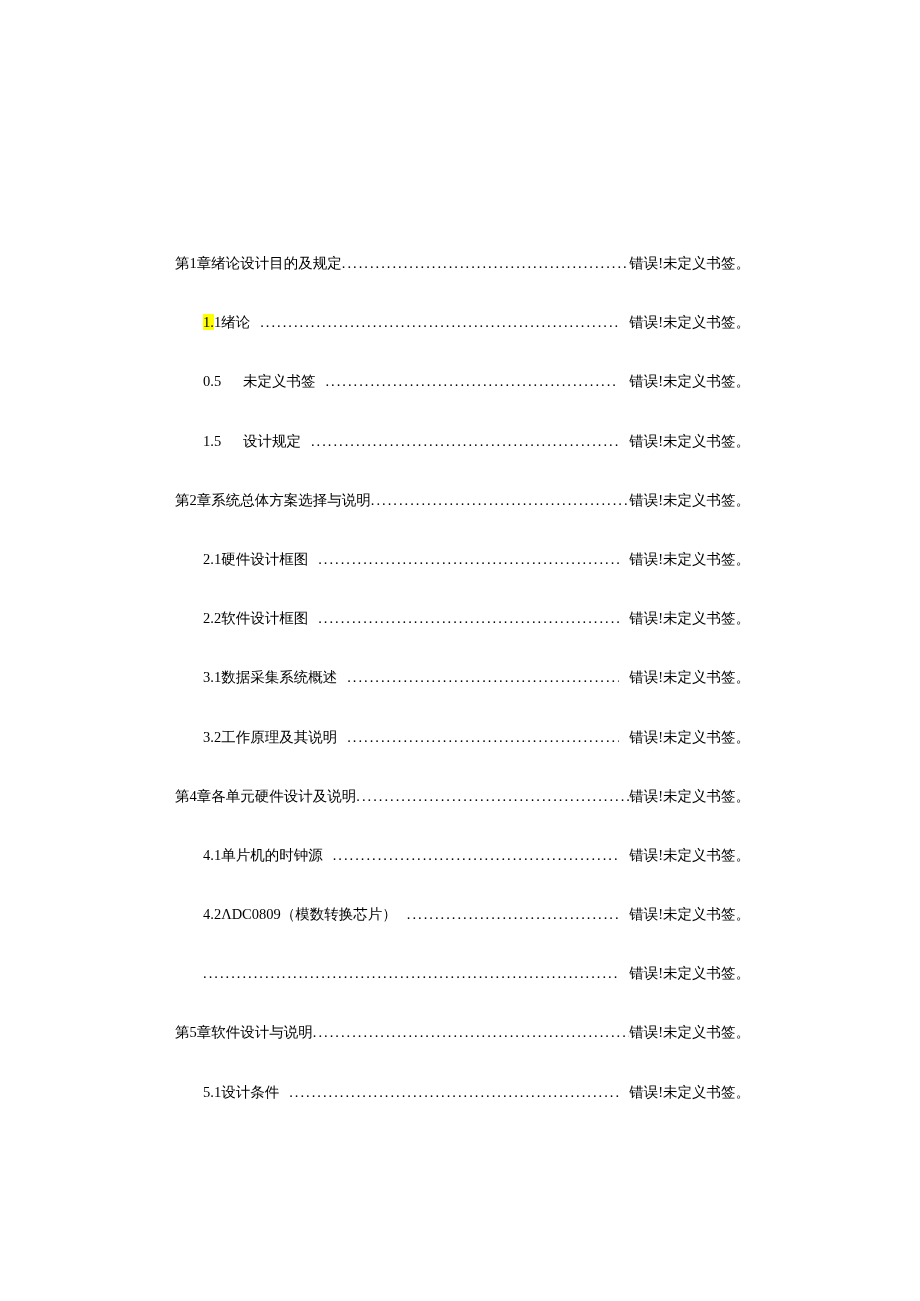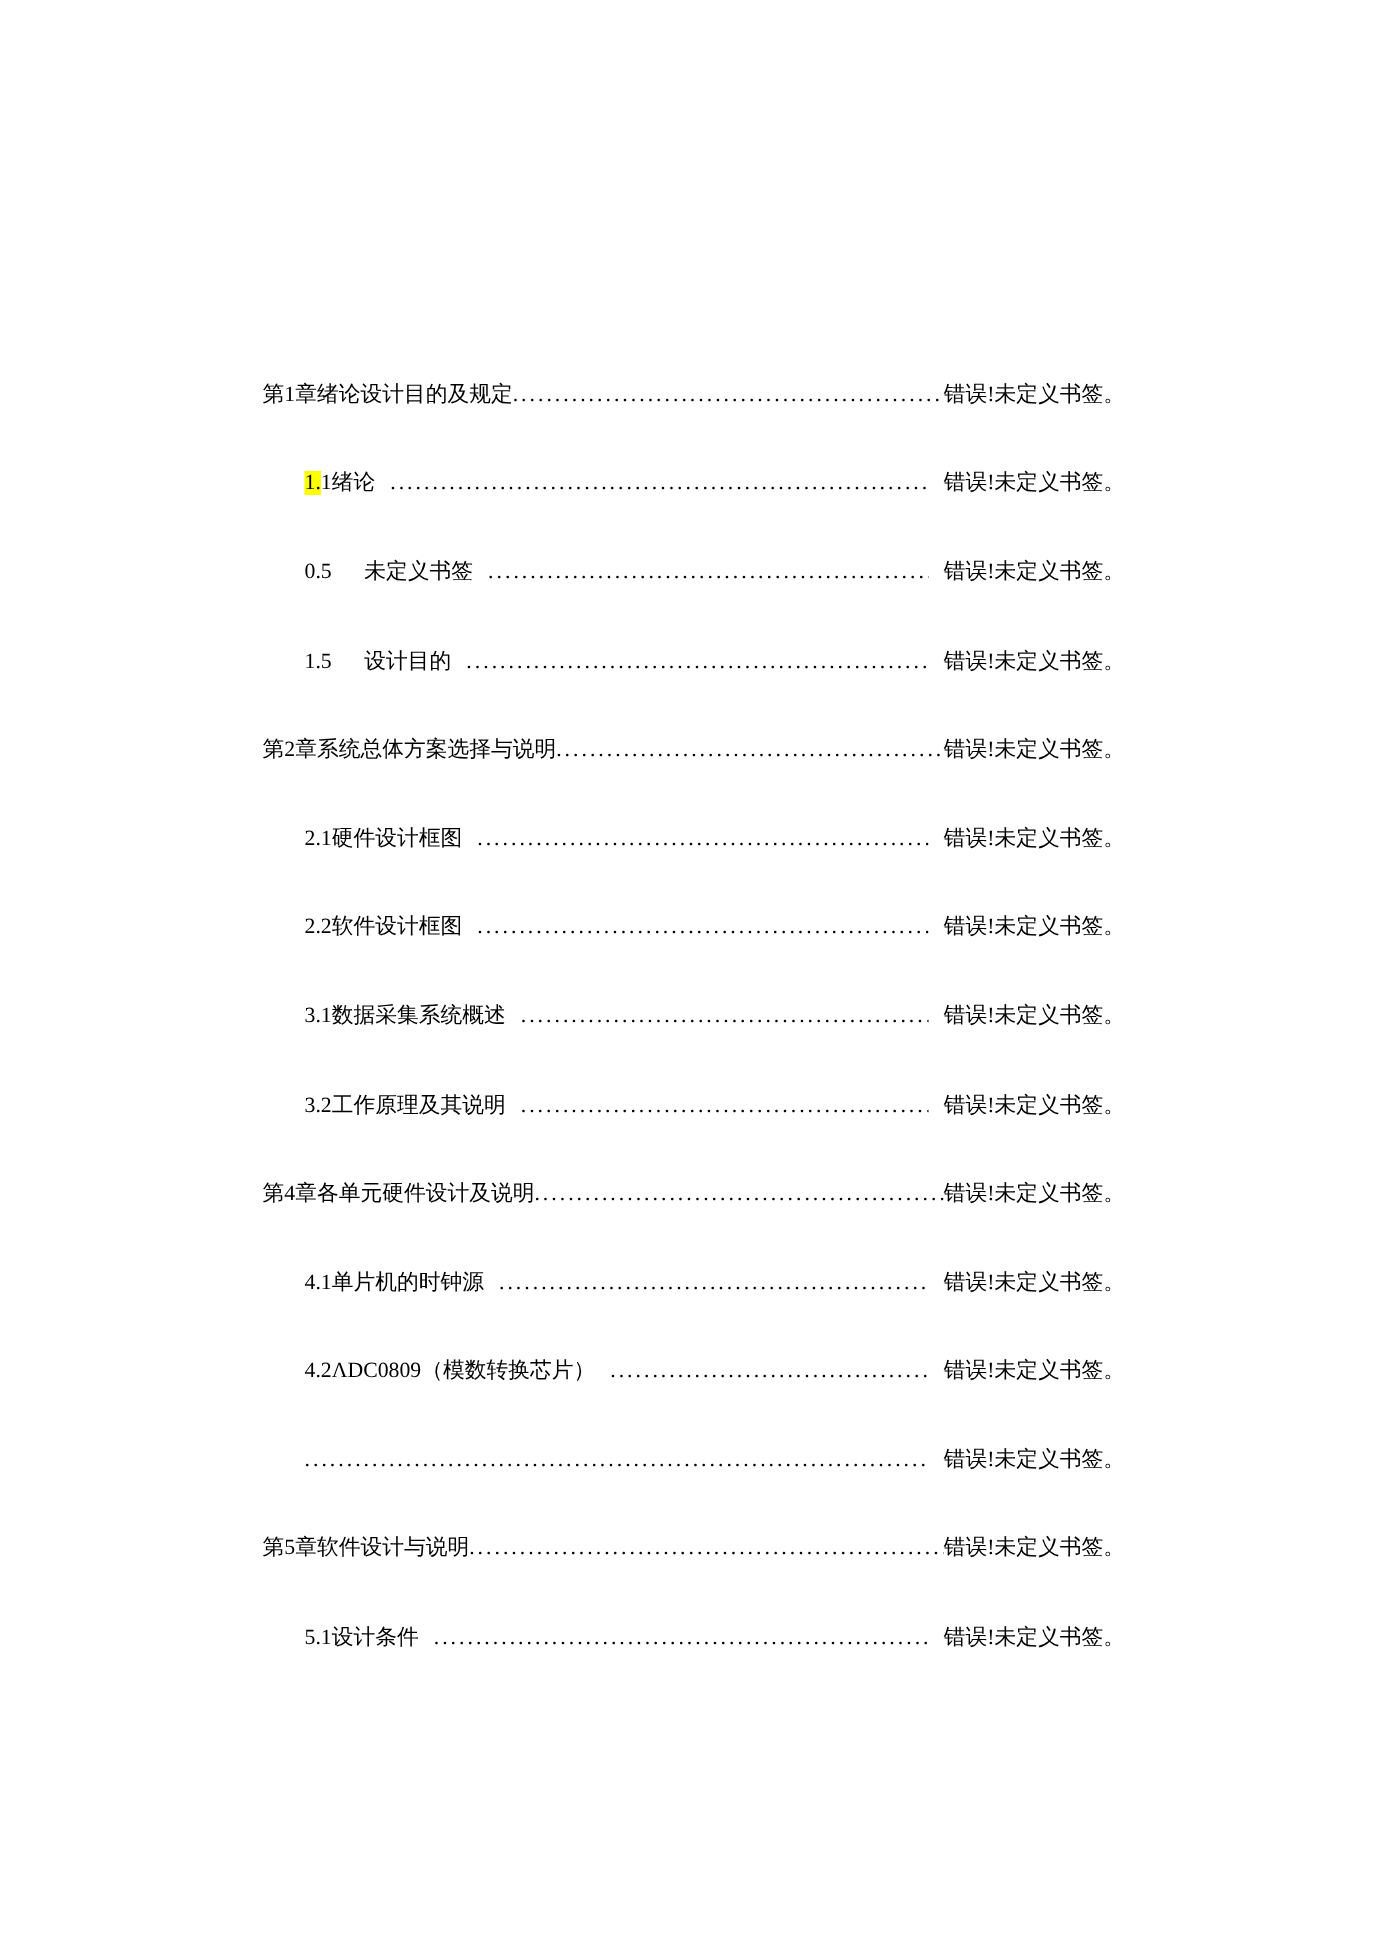--- a/index.html
+++ b/index.html
@@ -67,21 +67,21 @@
         <span class="toc-title"><span></span><span class="highlight">1.</span><span>1绪论</span></span>
         <span class="toc-dots"></span>
         <span class="toc-page">错误!未定义书签。</span>
       </div>
       <div class="toc-entry level-2">
         <span class="toc-title"><span>0.5</span><span class="space"></span><span>未定义书签</span></span>
         <span class="toc-dots"></span>
         <span class="toc-page">错误!未定义书签。</span>
       </div>
       <div class="toc-entry level-2">
-        <span class="toc-title"><span>1.5</span><span class="space"></span><span>设计目的</span></span>
+        <span class="toc-title"><span>1.5</span><span class="space"></span><span>设计规定</span></span>
         <span class="toc-dots"></span>
         <span class="toc-page">错误!未定义书签。</span>
       </div>
       <div class="toc-entry level-1">
         <span class="toc-title">第2章系统总体方案选择与说明</span>
         <span class="toc-dots"></span>
         <span class="toc-page">错误!未定义书签。</span>
       </div>
       <div class="toc-entry level-2">
         <span class="toc-title">2.1硬件设计框图</span>

